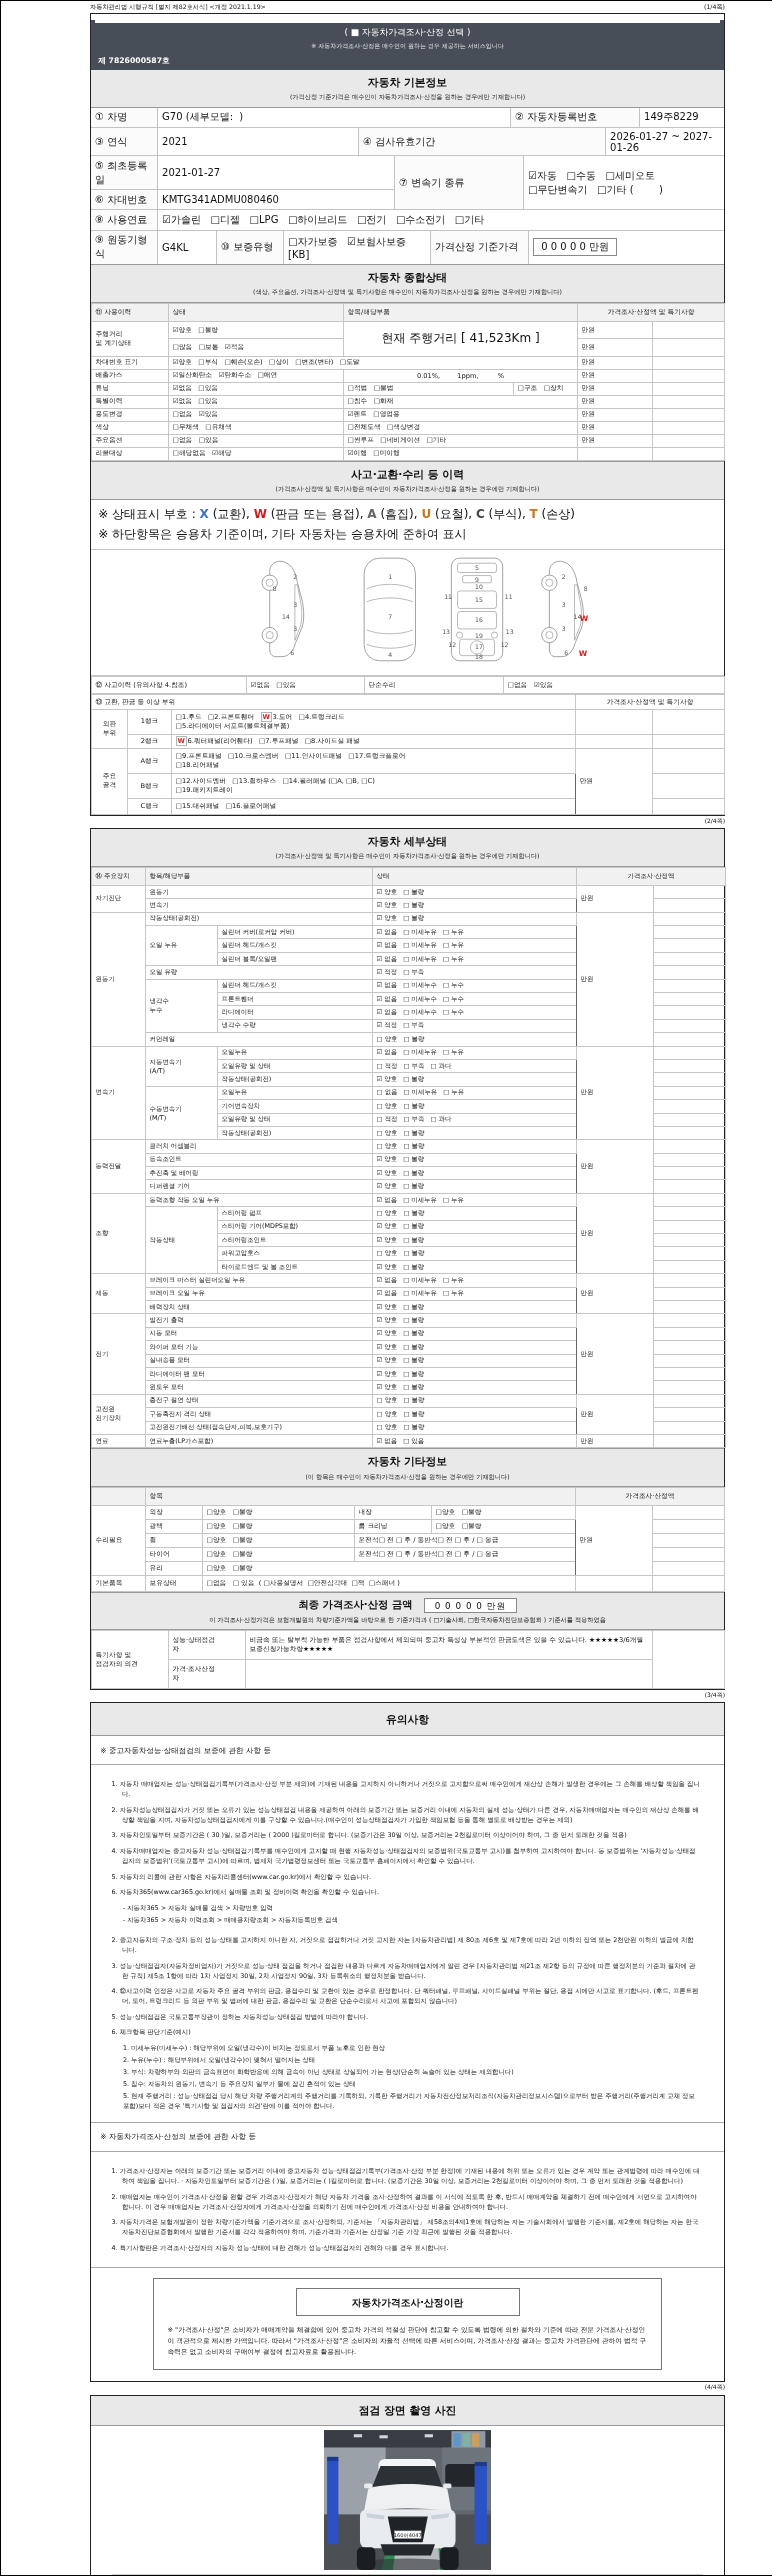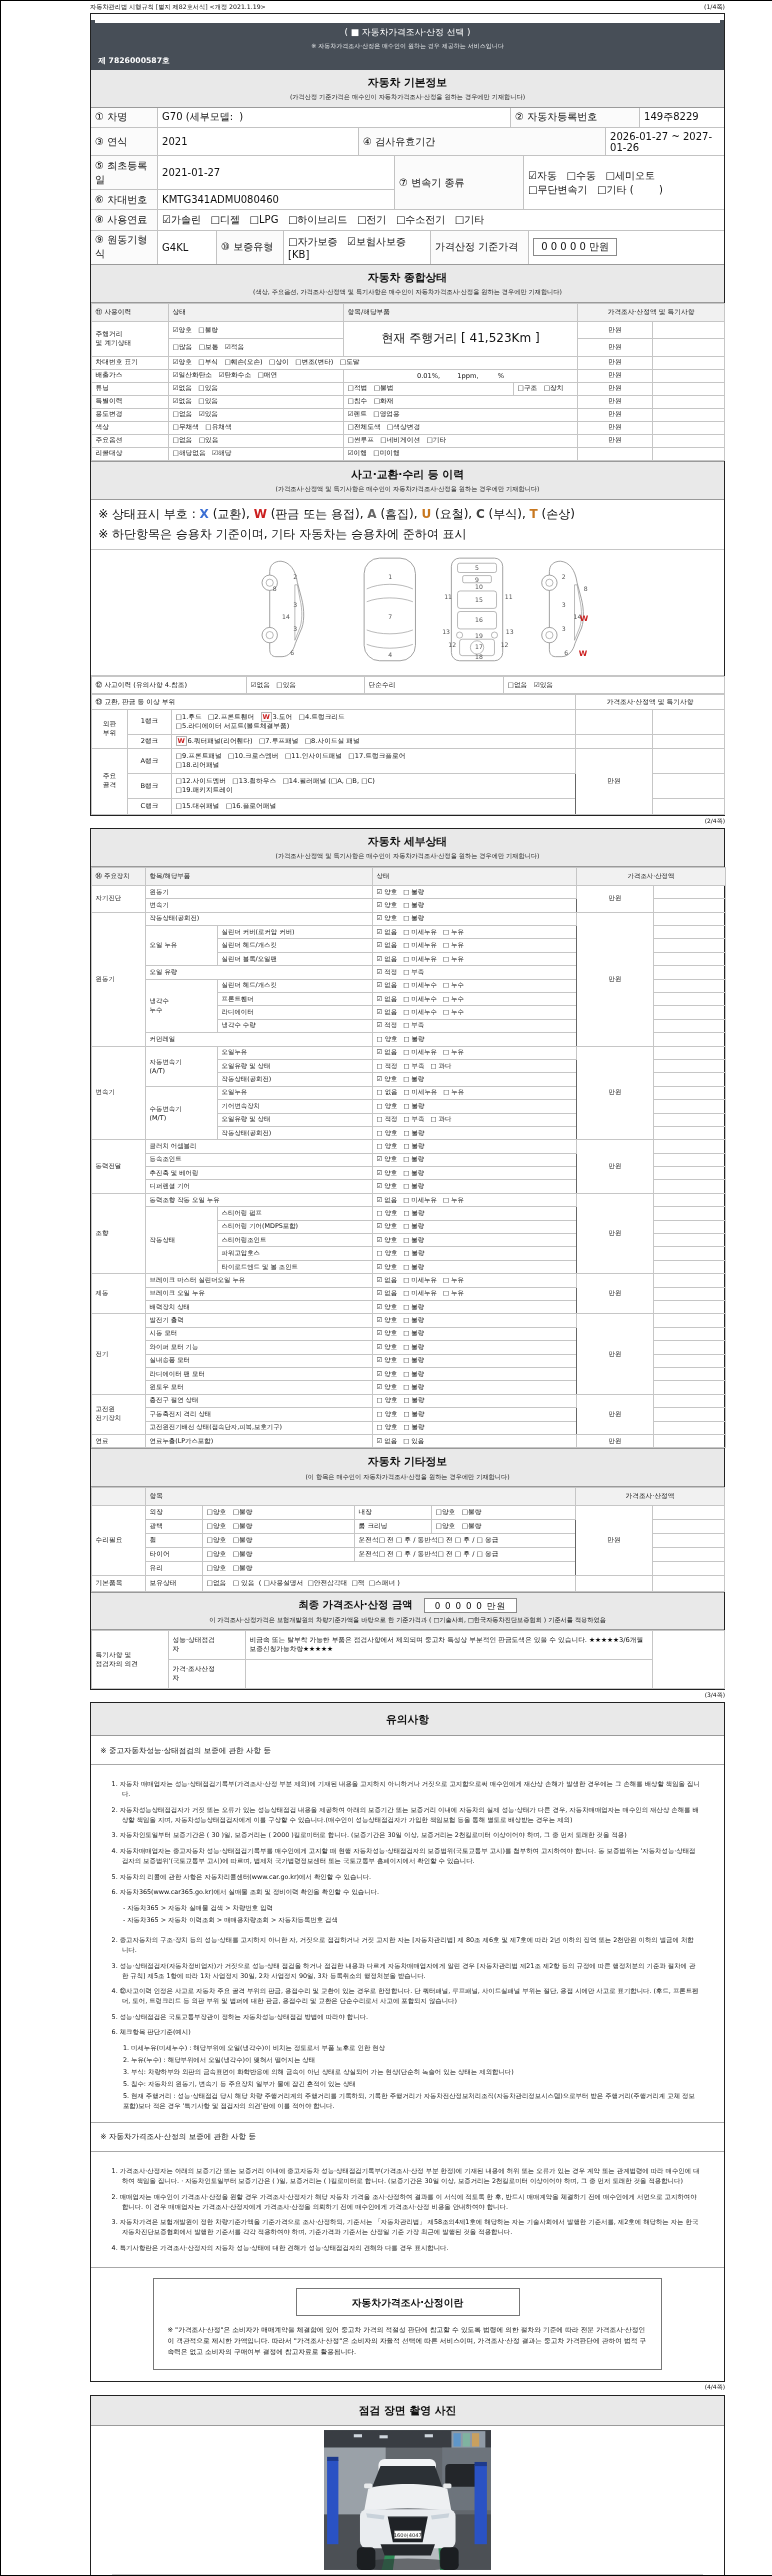--- a/index.html
+++ b/index.html
@@ -25,21 +25,21 @@
   .brow{display:flex;border-bottom:0.5px solid #c3c3c3;}
   .bc{box-sizing:border-box;border-right:0.5px solid #c3c3c3;padding:2.6px 4.1px;display:flex;align-items:center;white-space:pre-wrap;min-height:14.4px;}
   .bc:last-child{border-right:none;}
   .bl{background:#fbfbfb;}
   .valbox{border:0.5px solid #8a8a8a;padding:1px 7.2px;display:inline-block;background:#fff;}
   
   table{border-collapse:collapse;table-layout:fixed;width:633px;font-size:6.7px;}
   td{border:0.5px solid #c6c6c6;padding:1.5px 3.6px;white-space:pre-wrap;vertical-align:middle;box-sizing:border-box;}
   td.hd{background:#f1f1f1;font-size:6.7px;padding:4.1px 3.6px;}
   td.ctr{text-align:center;}
-  td.p{border-left:1px solid #666;text-align:center;}
+  td.p{border-left:1px solid #666;text-align:left;}
   td.b{border-left:0.5px solid #c6c6c6;}
   tr{height:13px;}
   .dtab tr{height:13.4px;}
   .dtab td{font-size:6.4px;}
   .wbox{color:#cc2020;font-weight:bold;border:0.5px solid #b5b5b5;padding:0 1px;margin-right:0.5px;background:#fdfdfd;}
   .legendrow{border-bottom:0.5px solid #c6c6c6;padding:4.1px 7.2px;font-size:12px;line-height:1.7;}
   .lg-x{color:#3b6fd4;font-weight:bold;} .lg-w{color:#cc2020;font-weight:bold;}
   .lg-a{color:#666;font-weight:bold;} .lg-u{color:#c87820;font-weight:bold;}
   .lg-c{color:#444;font-weight:bold;} .lg-t{color:#c87820;font-weight:bold;}
   .diag{border-bottom:0.5px solid #c6c6c6;padding:3.1px 0;}

